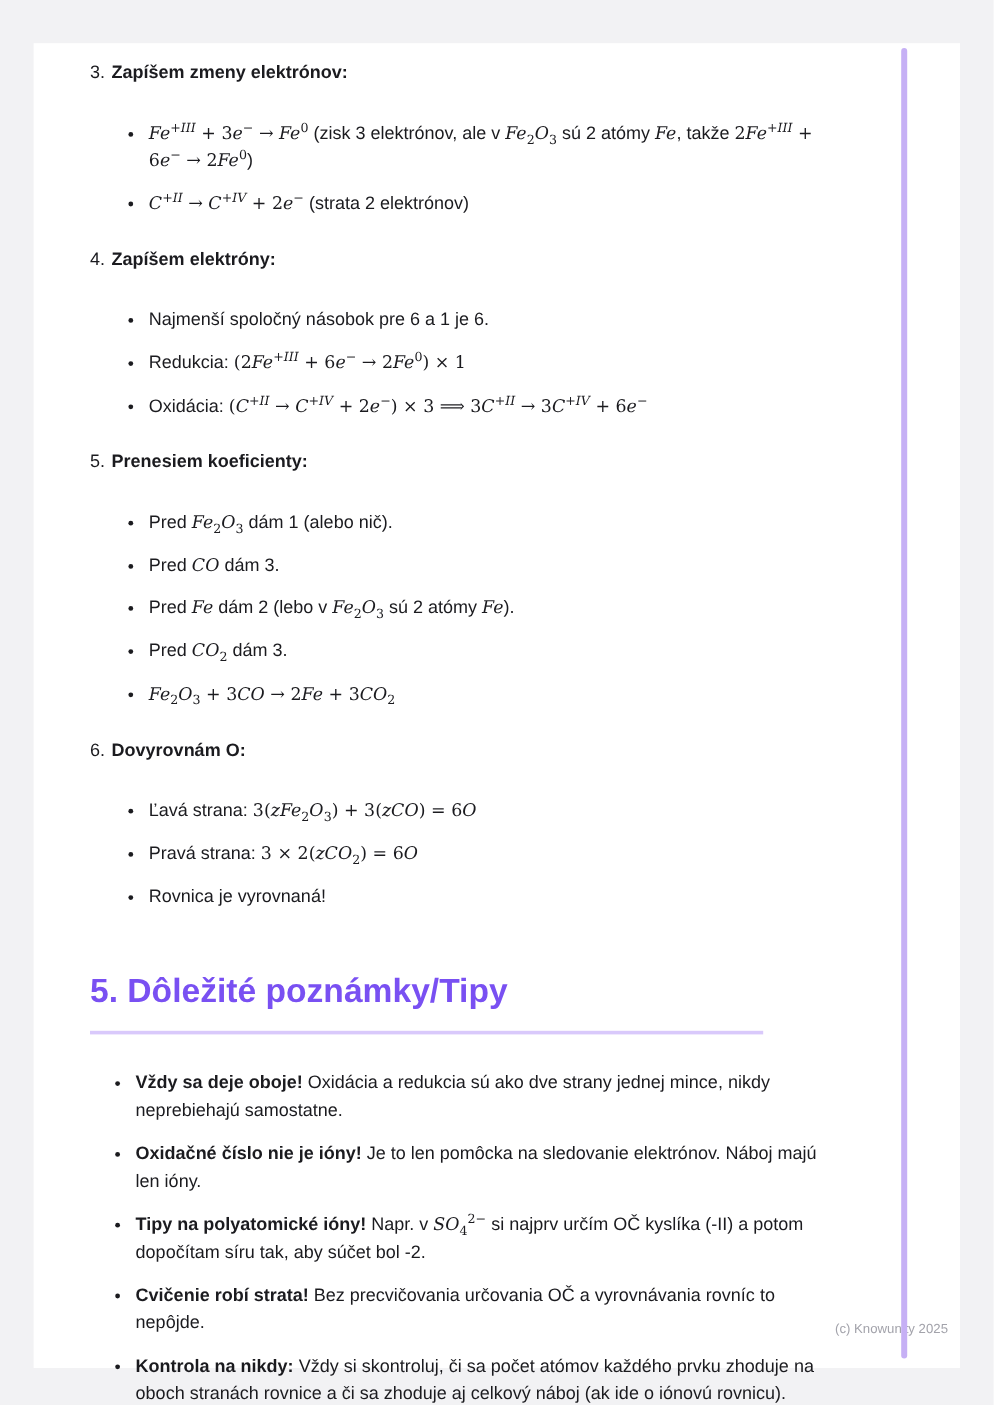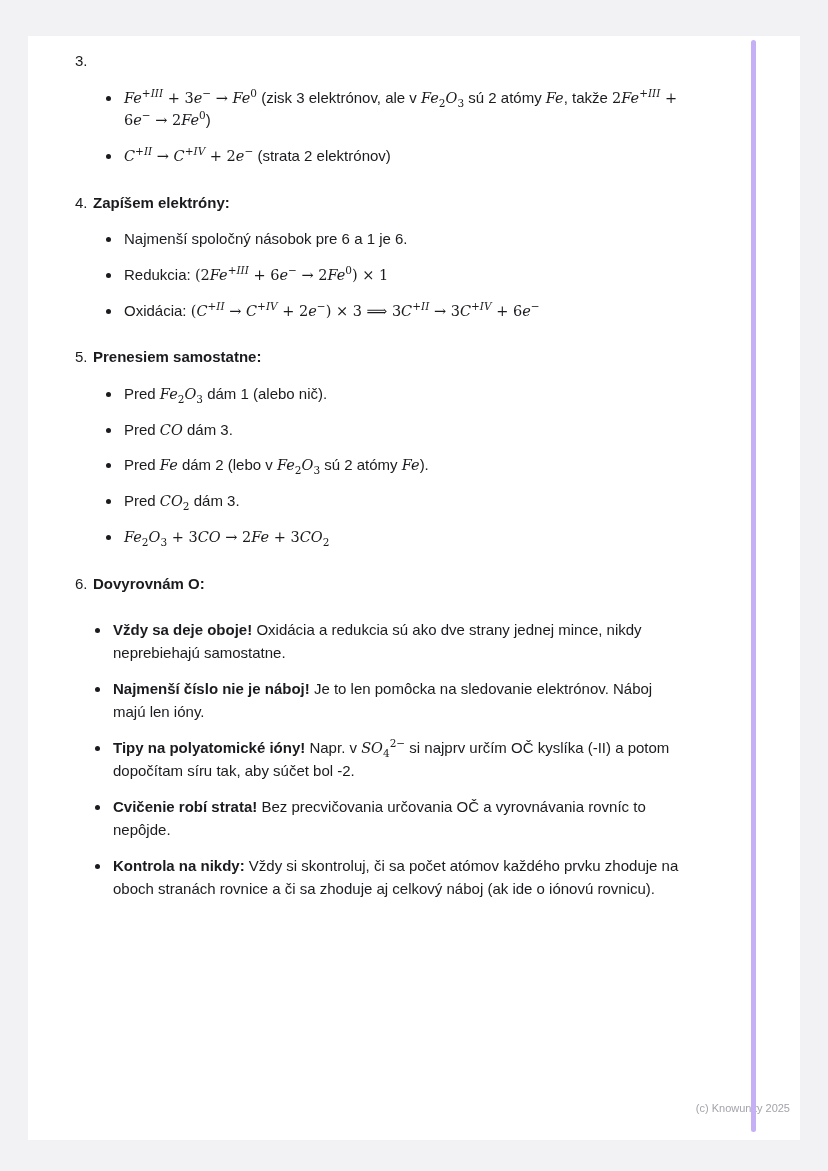--- a/index.html
+++ b/index.html
@@ -18,21 +18,21 @@
   }
   .content{
     padding:14px 100px 0 47px;
     font-size:15px;
     line-height:1.5;
   }
   .oli{margin-bottom:24px;}
   .oli-head{display:flex;}
   .num{min-width:18px;font-weight:400;}
   .oli-title{font-weight:700;}
-  .bullets{list-style:disc;margin:14px 0 0 0;padding-left:47px;}
+  .bullets{list-style:disc;margin:28px 0 0 0;padding-left:47px;}
   .bullets li{margin-bottom:13px;padding-left:2px;}
   .math{font-family:"DejaVu Serif",serif;font-size:14.5px;}
   .math i{font-style:italic;}
   .math sup,.math sub{font-size:10.5px;line-height:0;}
   h2{
     font-size:28px;
     font-weight:700;
     margin:46px 64px 30px 0;
     padding-bottom:12px;
     border-bottom:3px solid #d9c9fb;
@@ -55,60 +55,67 @@
 </style>
 </head>
 <body>
 
 <div class="page">
   <div class="content">
     <div id="numbered-sections">
         <div class="oli">
           <div class="oli-head">
             <span class="num">3.</span>
+            <span class="oli-title">Zapíšem zmeny elektrónov:</span>
           </div>
           <ul class="bullets">
             <li><span class="math"><i>Fe</i><sup>+<i>III</i></sup> + 3<i>e</i><sup>−</sup> → <i>Fe</i><sup>0</sup></span> (zisk 3 elektrónov, ale v <span class="math"><i>Fe</i><sub>2</sub><i>O</i><sub>3</sub></span> sú 2 atómy <span class="math"><i>Fe</i></span>, takže <span class="math">2<i>Fe</i><sup>+<i>III</i></sup> + 6<i>e</i><sup>−</sup> → 2<i>Fe</i><sup>0</sup></span>)</li>
             <li><span class="math"><i>C</i><sup>+<i>II</i></sup> → <i>C</i><sup>+<i>IV</i></sup> + 2<i>e</i><sup>−</sup></span> (strata 2 elektrónov)</li>
           </ul>
         </div>
         <div class="oli">
           <div class="oli-head">
             <span class="num">4.</span>
             <span class="oli-title">Zapíšem elektróny:</span>
           </div>
           <ul class="bullets">
             <li>Najmenší spoločný násobok pre 6 a 1 je 6.</li>
             <li>Redukcia: <span class="math">(2<i>Fe</i><sup>+<i>III</i></sup> + 6<i>e</i><sup>−</sup> → 2<i>Fe</i><sup>0</sup>) × 1</span></li>
             <li>Oxidácia: <span class="math">(<i>C</i><sup>+<i>II</i></sup> → <i>C</i><sup>+<i>IV</i></sup> + 2<i>e</i><sup>−</sup>) × 3  ⟹  3<i>C</i><sup>+<i>II</i></sup> → 3<i>C</i><sup>+<i>IV</i></sup> + 6<i>e</i><sup>−</sup></span></li>
           </ul>
         </div>
         <div class="oli">
           <div class="oli-head">
             <span class="num">5.</span>
-            <span class="oli-title">Prenesiem samostatne:</span>
+            <span class="oli-title">Prenesiem koeficienty:</span>
           </div>
           <ul class="bullets">
             <li>Pred <span class="math"><i>Fe</i><sub>2</sub><i>O</i><sub>3</sub></span> dám 1 (alebo nič).</li>
             <li>Pred <span class="math"><i>CO</i></span> dám 3.</li>
             <li>Pred <span class="math"><i>Fe</i></span> dám 2 (lebo v <span class="math"><i>Fe</i><sub>2</sub><i>O</i><sub>3</sub></span> sú 2 atómy <span class="math"><i>Fe</i></span>).</li>
             <li>Pred <span class="math"><i>CO</i><sub>2</sub></span> dám 3.</li>
             <li><span class="math"><i>Fe</i><sub>2</sub><i>O</i><sub>3</sub> + 3<i>CO</i> → 2<i>Fe</i> + 3<i>CO</i><sub>2</sub></span></li>
           </ul>
         </div>
         <div class="oli">
           <div class="oli-head">
             <span class="num">6.</span>
             <span class="oli-title">Dovyrovnám O:</span>
           </div>
+          <ul class="bullets">
+            <li>Ľavá strana: <span class="math">3(<i>zFe</i><sub>2</sub><i>O</i><sub>3</sub>) + 3(<i>zCO</i>) = 6<i>O</i></span></li>
+            <li>Pravá strana: <span class="math">3 × 2(<i>zCO</i><sub>2</sub>) = 6<i>O</i></span></li>
+            <li>Rovnica je vyrovnaná!</li>
+          </ul>
         </div>
       </div>
+    <h2 id="section-heading" style="color: rgb(121, 80, 242); border-bottom-color: rgb(217, 201, 251);">5. Dôležité poznámky/Tipy</h2>
     <ul class="tips" id="tips-list">
         <li><strong>Vždy sa deje oboje!</strong> Oxidácia a redukcia sú ako dve strany jednej mince, nikdy neprebiehajú samostatne.</li>
-        <li><strong>Najmenší číslo nie je náboj!</strong> Je to len pomôcka na sledovanie elektrónov. Náboj majú len ióny.</li>
+        <li><strong>Oxidačné číslo nie je ióny!</strong> Je to len pomôcka na sledovanie elektrónov. Náboj majú len ióny.</li>
         <li><strong>Tipy na polyatomické ióny!</strong> Napr. v <span class="math"><i>SO</i><sub>4</sub><sup>2−</sup></span> si najprv určím OČ kyslíka (-II) a potom dopočítam síru tak, aby súčet bol -2.</li>
         <li><strong>Cvičenie robí strata!</strong> Bez precvičovania určovania OČ a vyrovnávania rovníc to nepôjde.</li>
         <li><strong>Kontrola na nikdy:</strong> Vždy si skontroluj, či sa počet atómov každého prvku zhoduje na oboch stranách rovnice a či sa zhoduje aj celkový náboj (ak ide o iónovú rovnicu).</li>
       </ul>
   </div>
   <div class="footer">(c) Knowunity 2025</div>
   <div class="scrollbar" style="background: rgb(198, 176, 245);"></div>
 </div>
 
 </body></html>

